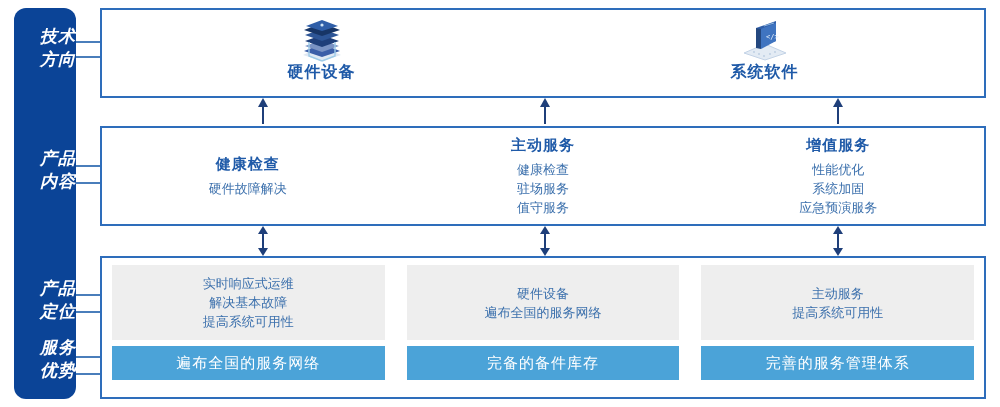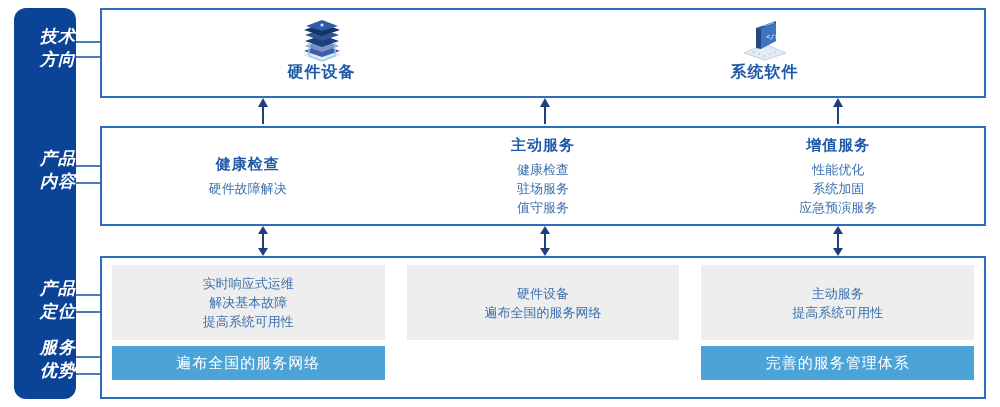--- a/index.html
+++ b/index.html
@@ -302,20 +302,21 @@
         <div class="gray-line">提高系统可用性</div>
       </div>
       <div class="blue-bar">遍布全国的服务网络</div>
     </div>
 
     <div class="pos-col">
       <div class="gray-box">
         <div class="gray-line">硬件设备</div>
         <div class="gray-line">遍布全国的服务网络</div>
       </div>
+      <div class="blue-bar">完备的备件库存</div>
     </div>
 
     <div class="pos-col">
       <div class="gray-box">
         <div class="gray-line">主动服务</div>
         <div class="gray-line">提高系统可用性</div>
       </div>
       <div class="blue-bar">完善的服务管理体系</div>
     </div>
   </div>

